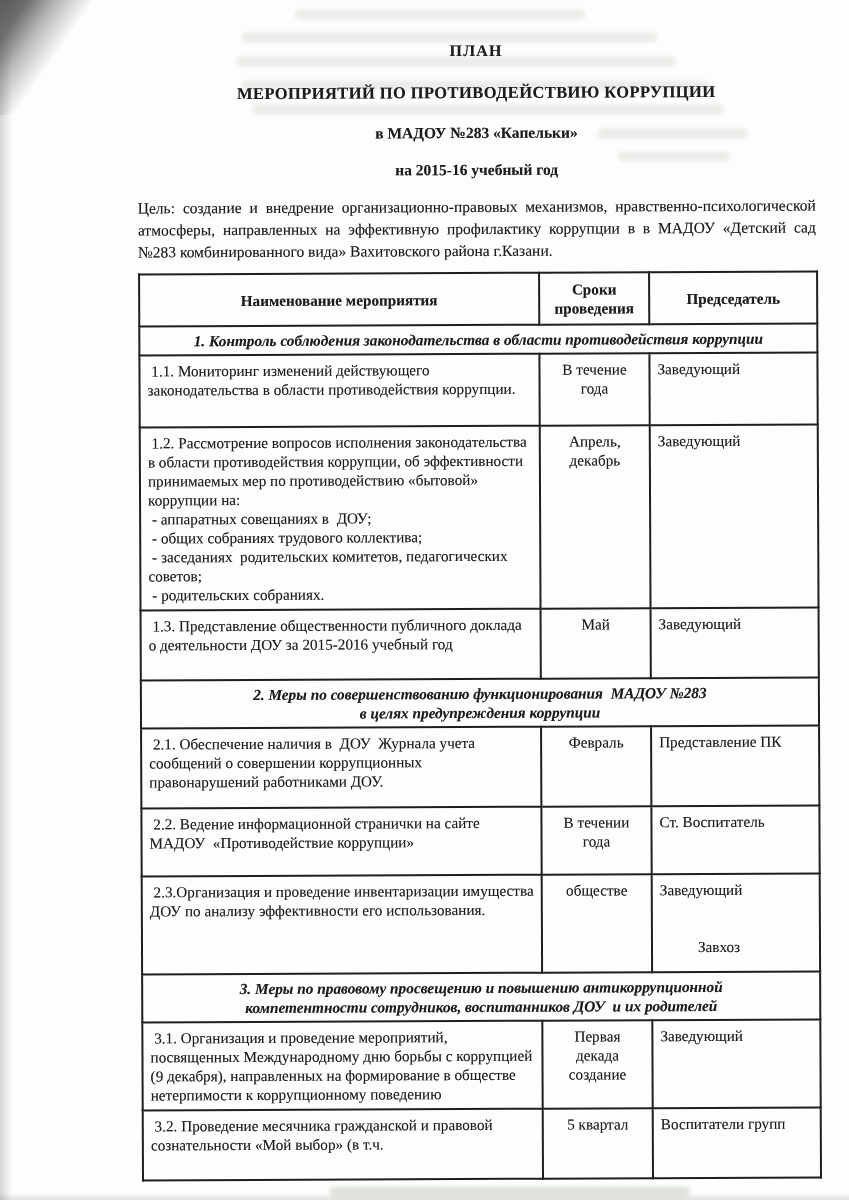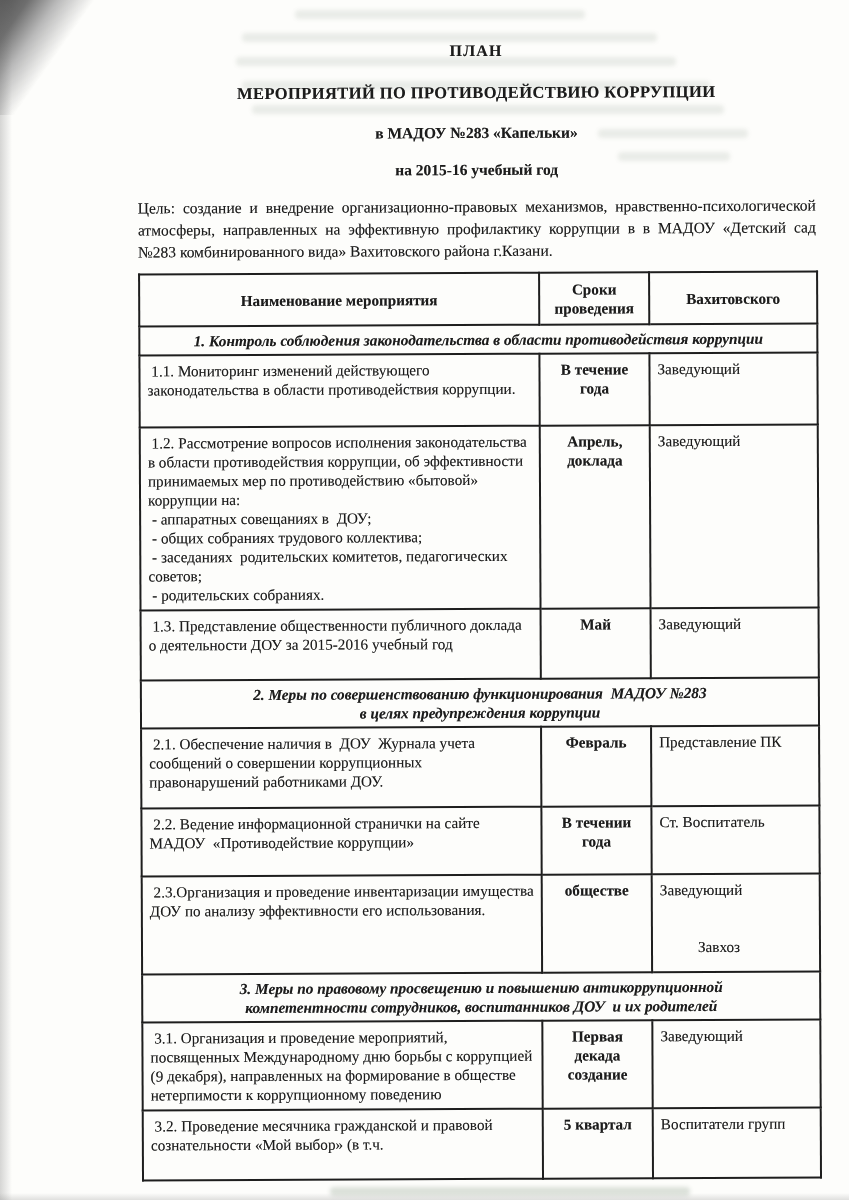--- a/index.html
+++ b/index.html
@@ -49,21 +49,21 @@
 
   table.plan { width:678px; border-collapse:collapse; table-layout:fixed; margin-top:2px; }
   col.c-act{width:400px} col.c-per{width:110px} col.c-resp{width:168px}
   th, td {
     border:2px solid #1e1e1e; vertical-align:top;
     padding:5px 7px; font-size:15.2px; line-height:19px;
     white-space:pre-wrap; word-wrap:break-word;
   }
   th { text-align:center; font-weight:bold; vertical-align:middle; padding:4px 2px; height:42px; }
   tr.section-row td { text-align:center; font-weight:bold; font-style:italic; padding:4px 6px; font-size:15.3px; }
-  td.per  { text-align:center;font-weight:bold; }
+  td.per  { text-align:center; }
   td.resp { }
   tr.r11 td{height:60px} tr.r13 td{height:58px}
   tr.r21 td{height:68px} tr.r22 td{height:56px} tr.r23 td{height:86px}
   tr.r32 td{height:58px}
 </style>
 </head>
 <body>
 
 <div class="scan">
   <div class="bleed b1"></div>
@@ -90,41 +90,41 @@
       <colgroup>
           <col class="c-act">
           <col class="c-per">
           <col class="c-resp">
         </colgroup>
       <thead>
         <tr>
           <th>Наименование мероприятия</th>
           <th>Сроки
 проведения</th>
-          <th>Вахитовского</th>
+          <th>Председатель</th>
         </tr>
       </thead>
       <tbody>
         <tr class="section-row">
           <td colspan="3">1. Контроль соблюдения законодательства в области противодействия коррупции</td>
         </tr>
         <tr class="r11">
           <td class="act"> 1.1. Мониторинг изменений действующего законодательства в области противодействия коррупции.</td>
           <td class="per">В течение
 года</td>
           <td class="resp">Заведующий</td>
         </tr>
         <tr class="r12">
           <td class="act"> 1.2. Рассмотрение вопросов исполнения законодательства в области противодействия коррупции, об эффективности принимаемых мер по противодействию «бытовой» коррупции на:
  - аппаратных совещаниях в  ДОУ;
  - общих собраниях трудового коллектива;
  - заседаниях  родительских комитетов, педагогических советов;
  - родительских собраниях.</td>
           <td class="per">Апрель,
-доклада</td>
+декабрь</td>
           <td class="resp">Заведующий</td>
         </tr>
         <tr class="r13">
           <td class="act"> 1.3. Представление общественности публичного доклада о деятельности ДОУ за 2015-2016 учебный год</td>
           <td class="per">Май</td>
           <td class="resp">Заведующий</td>
         </tr>
 
         <tr class="section-row">
           <td colspan="3">2. Меры по совершенствованию функционирования  МАДОУ №283

